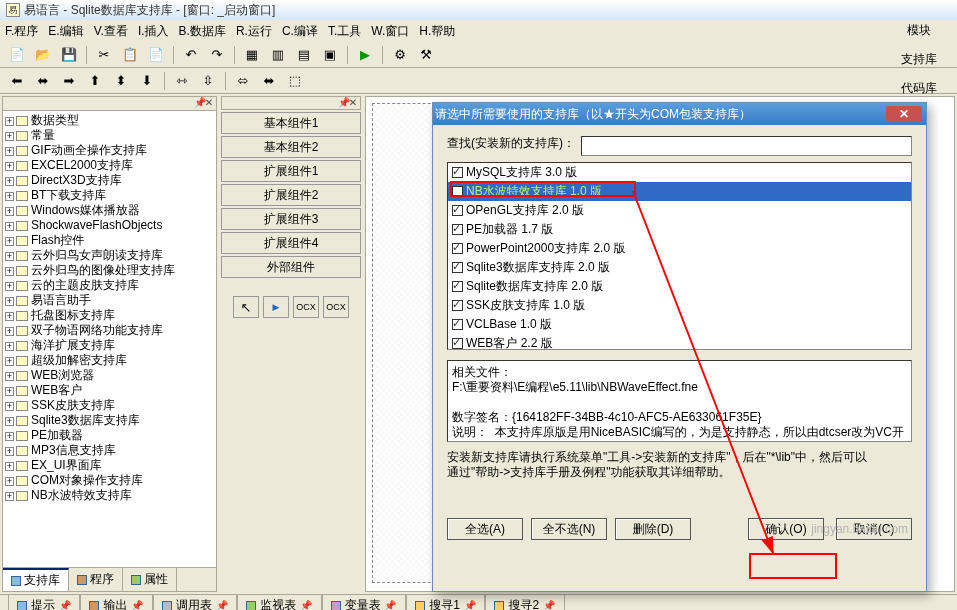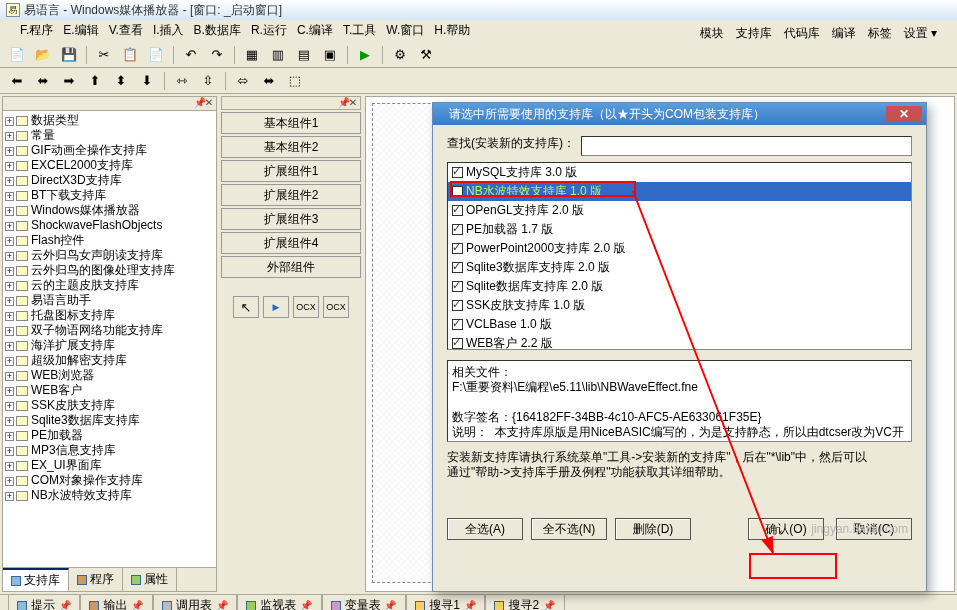--- a/index.html
+++ b/index.html
@@ -1,24 +1,24 @@
 <!DOCTYPE html>
 <html><head>
 <meta charset="utf-8">
 <style>
 * { box-sizing: border-box; margin: 0; padding: 0; font-family: "SimSun", "宋体", sans-serif; font-size: 12px; }
 body { background: #ece9d8; width: 957px; height: 610px; overflow: hidden; position: relative; }
 
 .titlebar { background: linear-gradient(#fff, #d4e7f7); height: 20px; display: flex; align-items: center; padding: 0 6px; color: #333; }
 .titlebar .icon-e { width: 14px; height: 14px; background: #ffc; border: 1px solid #888; margin-right: 4px; display: inline-flex; align-items: center; justify-content: center; font-size: 9px; }
 
-.menubar { background: #ece9d8; padding: 2px 20px; display: flex; gap: 10px; height: 22px; align-items: flex-start; }
+.menubar { background: #ece9d8; padding: 2px 5px; display: flex; gap: 10px; height: 22px; align-items: center; }
 .menubar span { cursor: default; }
 
-.menu-right { position:absolute; right:20px; top:22px; display:flex; gap:12px; align-items:center; height:22px; }
+.menu-right { position:absolute; right:20px; top:22px; display:flex; gap:12px; align-items:center; height:22px;flex-direction:column; }
 
 .toolbar { background: #ece9d8; padding: 2px 6px; display: flex; gap: 4px; height: 26px; align-items: center; border-bottom: 1px solid #aca899; }
 .tool-btn { width: 22px; height: 22px; border: 1px solid #ece9d8; display: inline-flex; align-items: center; justify-content: center; font-size: 13px; cursor: pointer; }
 .tool-sep { width: 1px; height: 18px; background: #aca899; margin: 0 2px; }
 
 .main { display: flex; height: 500px; }
 
 .left-panel { width: 215px; background: #fff; border: 1px solid #aca899; margin: 2px; display: flex; flex-direction: column; }
 .left-panel .top-strip { height: 14px; background: #ece9d8; border-bottom: 1px solid #aca899; display:flex; justify-content:flex-end; padding-right:2px;}
 .top-strip span { display:inline-block; width:10px; text-align:center; font-size:10px; cursor:pointer; color:#444;}
@@ -35,21 +35,21 @@
 .mid-panel { width: 140px; margin: 2px; display: flex; flex-direction: column; gap: 2px; }
 .mid-panel .top-strip { height: 14px; background: #ece9d8; border: 1px solid #aca899; display:flex; justify-content:flex-end; padding-right:2px;}
 .comp-btn { background: #ece9d8; border: 1px solid #999; height: 22px; display: flex; align-items: center; justify-content: center; cursor: pointer; }
 .tool-row { display: flex; gap: 4px; margin-top: 16px; justify-content: center; }
 .mini-btn { width: 26px; height: 22px; border: 1px solid #999; background: #ece9d8; display: inline-flex; align-items: center; justify-content: center; font-size: 9px; cursor: pointer; }
 
 .work-area { flex: 1; margin: 2px; background: #fff; border: 1px solid #aca899; position: relative; overflow:hidden; }
 .design-surface { position:absolute; left:6px; top:6px; width:180px; height:480px; border:1px dashed #888; background:repeating-conic-gradient(#fff 0 25%, #f8f8f8 0 50%) 0 0/6px 6px; }
 
 .dialog { position: absolute; left: 432px; top: 102px; width: 495px; height: 490px; border: 1px solid #6b8ab5; background: #ece9d8; box-shadow: 4px 4px 10px rgba(0,0,0,.3); }
-.dlg-title { background: linear-gradient(#5a9edc, #3a7bc8); height: 22px; color: #fff; display: flex; align-items: center; justify-content: space-between; padding: 0 4px 0 16px; }
+.dlg-title { background: linear-gradient(#5a9edc, #3a7bc8); height: 22px; color: #fff; display: flex; align-items: center; justify-content: space-between; padding: 0 4px 0 2px; }
 .dlg-close { width: 36px; height: 16px; background: #c75050; color: #fff; display: inline-flex; align-items: center; justify-content: center; cursor: pointer; border-radius: 2px; font-weight:bold;}
 .dlg-body { padding: 10px 14px; }
 .dlg-body label { display: block; margin-bottom: 4px; }
 .search-row { display:flex; align-items:center; margin-bottom:6px; gap:6px;}
 .search-input { flex: 1; height: 20px; border: 1px inset #888; background: #fff; padding: 0 4px; }
 
 .listbox { width: 100%; height: 188px; border: 1px inset #888; background: #fff; overflow-y: auto; overflow-x:hidden; }
 .listbox .item { padding: 1px 4px; white-space: nowrap; }
 .listbox .item.sel { background: #316ac5; color: #bef264; }
 .chk { display: inline-block; width: 11px; height: 11px; border: 1px solid #333; background:#fff; margin-right: 3px; vertical-align: middle; position: relative; }
@@ -69,21 +69,21 @@
 .bottom-tabs { display:flex; border-top:1px solid #aca899; background:#ece9d8; height:22px; align-items:flex-end; padding-left:8px; gap:0;}
 .bottom-tabs .btab { padding:2px 8px; border:1px solid #aca899; border-bottom:none; background:#ece9d8; display:flex; align-items:center; gap:4px; cursor:pointer;}
 .btab .pin { font-size:10px; color:#666;}
 .btab-ico { width:10px; height:10px; background:#8bd; border:1px solid #369; }
 </style>
 </head>
 <body>
 
 <div class="titlebar">
   <span class="icon-e">易</span>
-  <span>易语言 - Windows媒体播放器 - [窗口: _启动窗口]</span>
+  <span>易语言 - Sqlite数据库支持库 - [窗口: _启动窗口]</span>
 </div>
 
 <div class="menubar">
   <span>F.程序</span>
   <span>E.编辑</span>
   <span>V.查看</span>
   <span>I.插入</span>
   <span>B.数据库</span>
   <span>R.运行</span>
   <span>C.编译</span>

